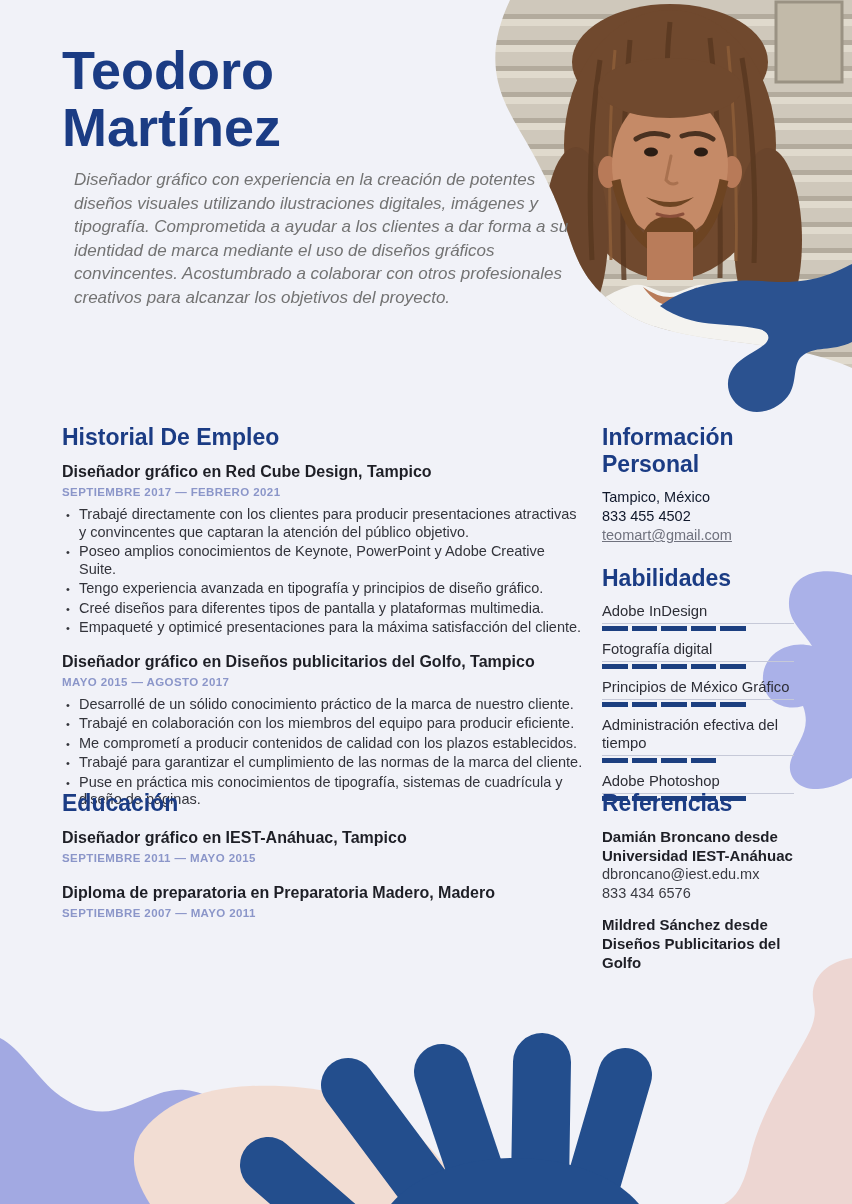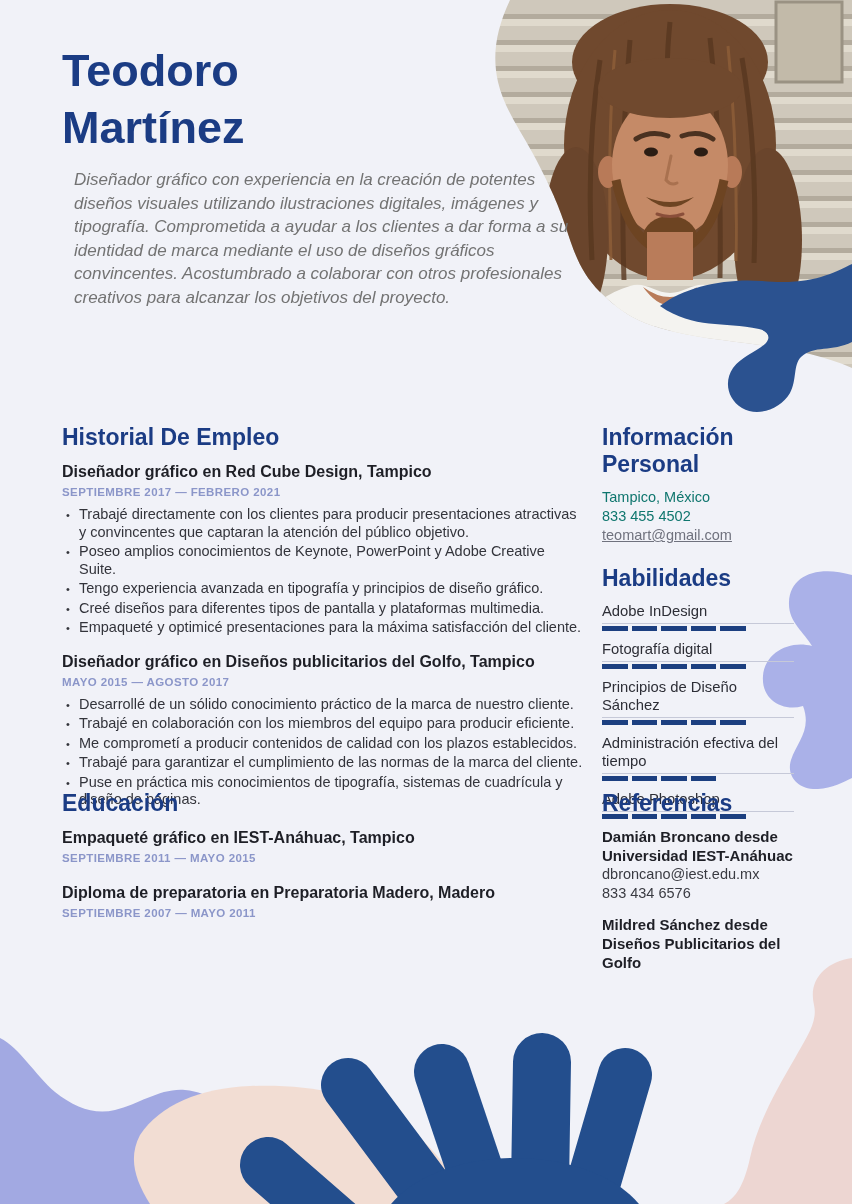--- a/index.html
+++ b/index.html
@@ -5,21 +5,21 @@
   html,body{margin:0;padding:0;background:#d8dae2;}
   .page{
     position:relative;width:852px;height:1204px;margin:0 auto;
     background:#f1f2f8;overflow:hidden;
     font-family:"Liberation Sans",sans-serif;color:#2d2e36;
   }
   .deco{position:absolute;pointer-events:none;}
 
   
   .header{position:absolute;left:62px;top:42px;width:522px;}
-  .name{margin:0;font-size:45px;line-height:57px;font-weight:bold;color:#1b3c84;letter-spacing:0;}
+  .name{margin:0;font-size:54px;line-height:57px;font-weight:bold;color:#1b3c84;letter-spacing:0;}
   .name span{display:block;}
   .summary{margin:12px 0 0 12px;font-size:17px;line-height:23.5px;color:#737373;font-style:italic;}
 
   
   .col-left{position:absolute;left:62px;top:424px;width:522px;}
   .col-right{position:absolute;left:602px;top:424px;width:192px;}
   h2.section{margin:0 0 10px 0;font-size:23px;line-height:27px;font-weight:bold;color:#1b3c84;}
 
   
   .job{margin-bottom:14px;}
@@ -28,21 +28,21 @@
   ul.bullets{margin:0;padding:0;list-style:none;}
   li.bullet{position:relative;margin:0 0 2px 0;padding-left:17px;font-size:14.5px;line-height:17.5px;color:#33343b;}
   li.bullet::before{content:"•";position:absolute;left:4px;top:1px;font-size:11px;color:#33343b;}
 
   
   .education-block{position:absolute;left:0;top:366px;width:522px;}
   .edu{margin-bottom:17px;}
 
   
   .personal-block{position:absolute;left:0;top:0;width:192px;}
-  .info-line{font-size:14.5px;line-height:18.5px;color:#0f766e;}
+  .info-line{font-size:14.5px;line-height:18.5px;color:#0f172a;}
   .email-link{font-size:14.5px;line-height:18.5px;color:#70727e;text-decoration:underline;cursor:pointer;display:inline-block;margin-top:1px;}
 
   .skills-block{position:absolute;left:0;top:141px;width:192px;}
   .skill{margin-bottom:9px;}
   .skill-label{font-size:14.8px;line-height:18px;color:#2d2e36;}
   .skill-track{border-top:1px solid #c6c9d8;margin-top:3px;}
   .skill-segs{display:flex;gap:4px;margin-top:2px;height:5px;}
   .seg{width:25.5px;height:5px;background:#1c3f80;}
 
   .refs-block{position:absolute;left:0;top:366px;width:196px;}
@@ -163,21 +163,21 @@
               <li class="bullet">Puse en práctica mis conocimientos de tipografía, sistemas de cuadrícula y diseño de páginas.</li>
             </ul>
   </div>
 </div>
     </section>
 
     <section class="education-block">
       <h2 class="section">Educación</h2>
       <div id="education-list">
   <div class="edu">
-    <h3 class="job-title">Empaqueté gráfico en IEST-Anáhuac, Tampico</h3>
+    <h3 class="job-title">Diseñador gráfico en IEST-Anáhuac, Tampico</h3>
     <div class="job-dates">SEPTIEMBRE 2011 — MAYO 2015</div>
   </div>
 
   <div class="edu">
     <h3 class="job-title">Diploma de preparatoria en Preparatoria Madero, Madero</h3>
     <div class="job-dates">SEPTIEMBRE 2007 — MAYO 2011</div>
   </div>
 </div>
     </section>
   </div>
@@ -211,21 +211,21 @@
     <div class="skill-segs">
               <div class="seg"></div>
               <div class="seg"></div>
               <div class="seg"></div>
               <div class="seg"></div>
               <div class="seg"></div>
             </div>
   </div>
 
   <div class="skill">
-    <div class="skill-label">Principios de Diseño Sánchez</div>
+    <div class="skill-label">Principios de México Gráfico</div>
     <div class="skill-track"></div>
     <div class="skill-segs">
               <div class="seg"></div>
               <div class="seg"></div>
               <div class="seg"></div>
               <div class="seg"></div>
               <div class="seg"></div>
             </div>
   </div>
 

